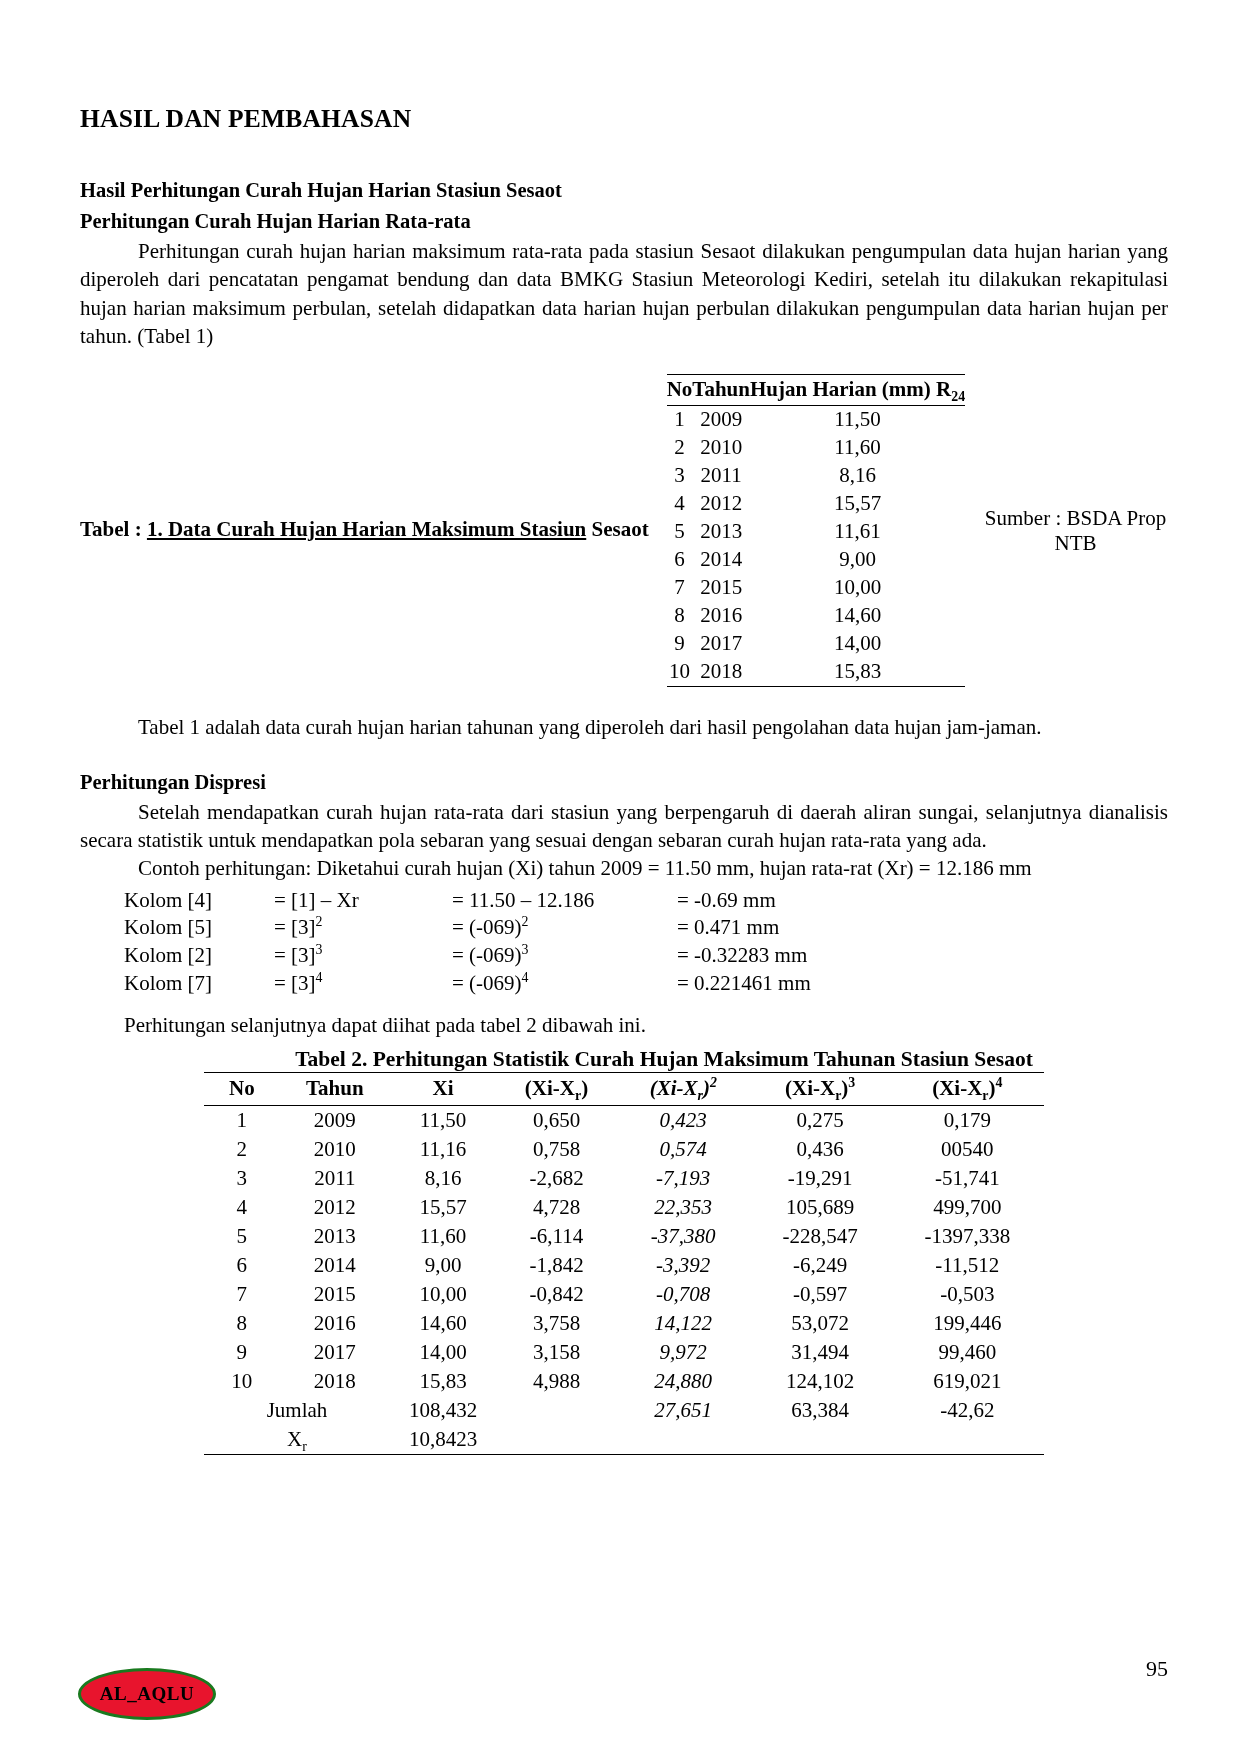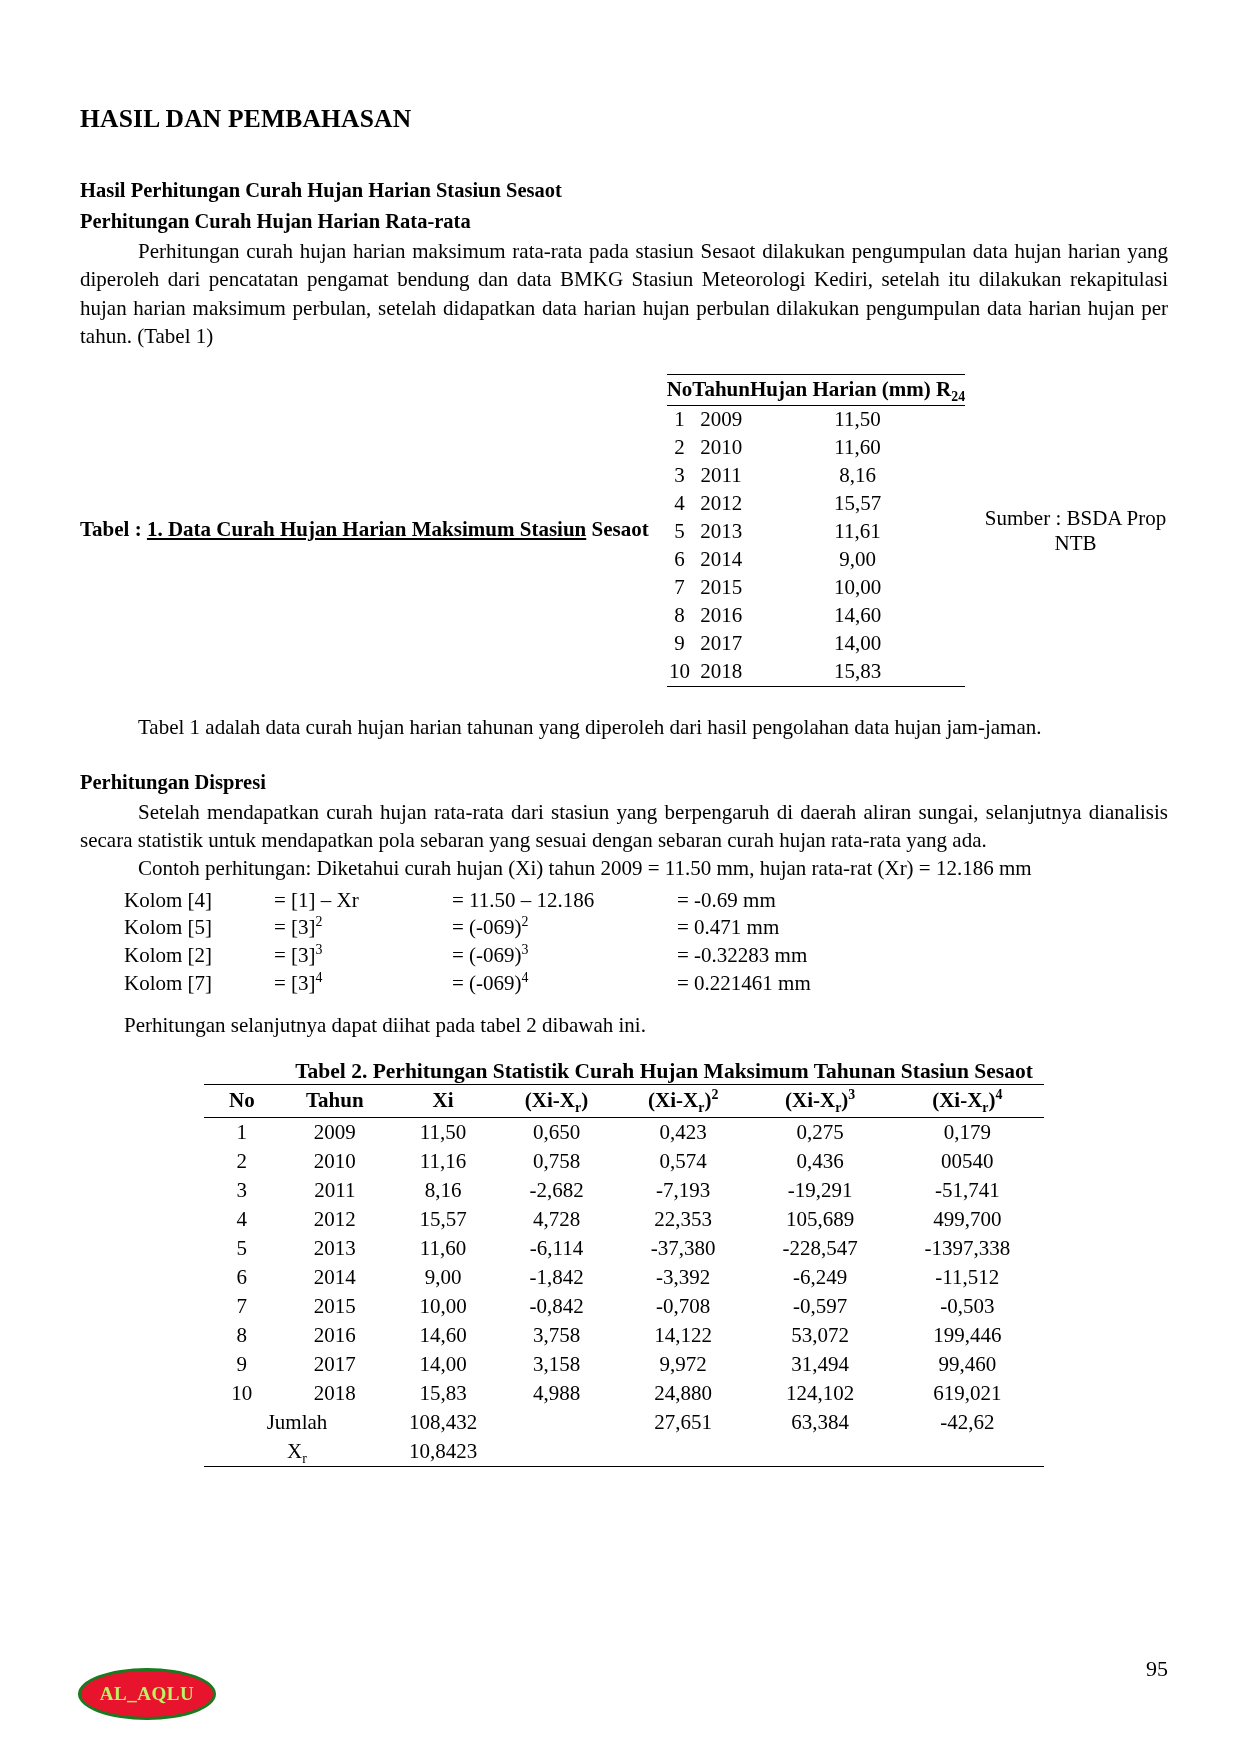--- a/index.html
+++ b/index.html
@@ -97,21 +97,21 @@
   }
   .formula-row { display: flex; white-box: nowrap; }
   .f-c1 { width: 150px; }
   .f-c2 { width: 178px; }
   .f-c3 { width: 225px; }
   .f-c4 { width: auto; }
   sup { font-size: 0.66em; vertical-align: super; line-height: 0; }
   sub { font-size: 0.66em; vertical-align: sub; line-height: 0; }
 
   
-  .t2-wrap { margin: 20px 0 0 0; }
+  .t2-wrap { margin: 8px 0 0 0; }
   .t2-title {
     font-size: 21.5px;
     font-weight: bold;
     text-align: center;
     padding-left: 80px;
     white-space: nowrap;
   }
   table.t2 {
     border-collapse: collapse;
     font-size: 21px;
@@ -128,21 +128,21 @@
   }
   table.t2 td {
     padding: 1.5px 0 2.5px 0;
     text-align: center;
     white-space: nowrap;
   }
   table.t2 .k-no   { width: 74px; }
   table.t2 .k-th   { width: 108px; }
   table.t2 .k-xi   { width: 104px; }
   table.t2 .k-d1   { width: 118px; }
-  table.t2 .k-d2   { width: 130px; }
+  table.t2 .k-d2   { width: 130px; font-style: italic; }
   table.t2 .k-d3   { width: 138px; }
   table.t2 .k-d4   { width: 150px; }
   table.t2 tr.rule-last td { border-bottom: 1.6px solid #000; }
 
   .t2-caption {
     font-size: 21px;
     margin: 4px 0 0 58px;
   }
 
   
@@ -162,21 +162,21 @@
     background: #e8142d;
     border: 3px solid #1a7a1f;
     display: flex;
     align-items: center;
     justify-content: center;
   }
   .logo-badge span {
     font-family: "Liberation Serif", serif;
     font-size: 19px;
     font-weight: bold;
-    color: #bef264;
+    color: #000000;
     letter-spacing: 0.5px;
   }
 </style>
 </head>
 <body>
 
 <div class="page">
 
   <h1 class="h1-section">HASIL DAN PEMBAHASAN</h1>
 

